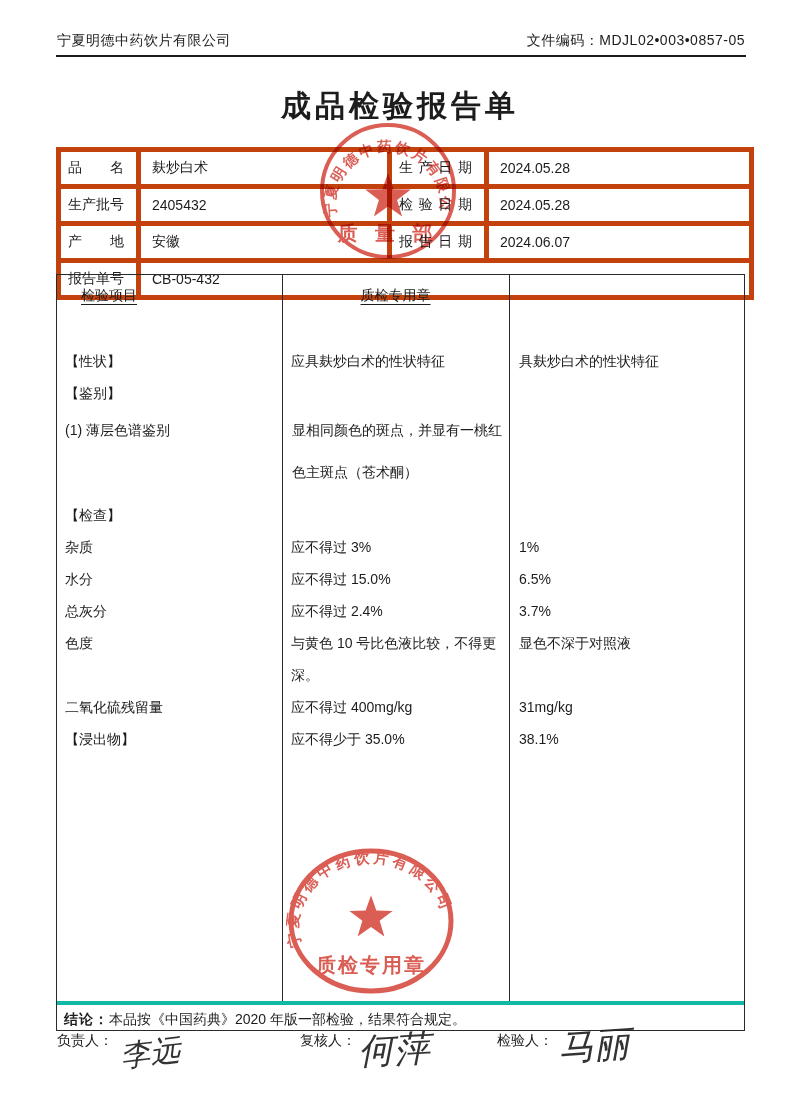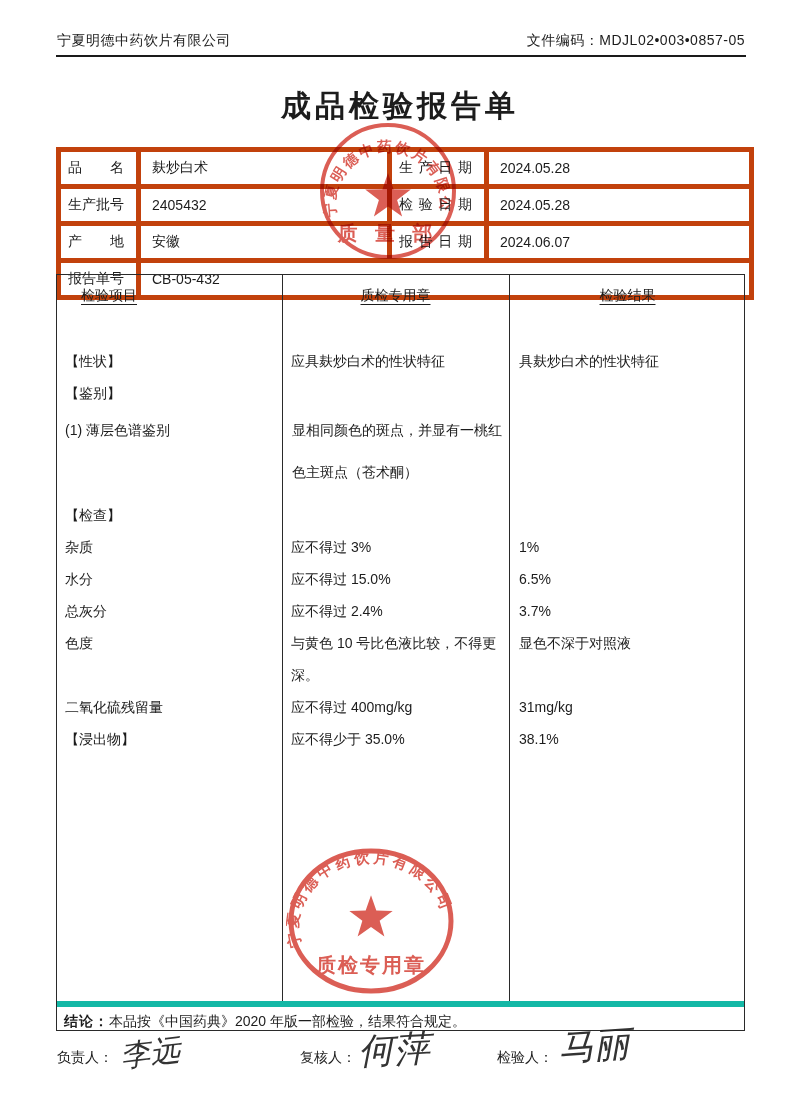--- a/index.html
+++ b/index.html
@@ -31,28 +31,28 @@
   .rt-head .h span{text-decoration:underline;text-underline-offset:4px;}
   .rt-body{position:absolute;left:0;top:44px;width:100%;padding-top:26px;}
   .rrow{display:grid;grid-template-columns:225px 227px 237px;line-height:32px;}
   .rrow>div{min-height:32px;}
   .rrow .c-item{padding-left:8px;}
   .rrow .c-std{padding:0 6px 0 9px;}
   .rrow .c-res{padding:0 6px 0 10px;}
   .rrow.tall{line-height:42px;}
   .rrow.gap{margin-top:6px;}
   .rt-conclusion{position:absolute;left:0;top:726px;width:100%;height:30px;box-sizing:border-box;
-                 border-top:6px solid #14b8a6;line-height:29px;padding-left:7px;}
+                 border-top:4px solid #14b8a6;line-height:29px;padding-left:7px;}
   .rt-conclusion b{letter-spacing:1px;}
   
   .stamp{position:absolute;mix-blend-mode:multiply;opacity:.88;pointer-events:none;}
   .stamp-top{left:314px;top:121px;}
   .stamp-bottom{left:286px;top:846px;}
   
-  .ft-label{position:absolute;top:1032px;font-size:14px;margin-top:17px;}
+  .ft-label{position:absolute;top:1032px;font-size:14px;}
   .ft-l1{left:57px;} .ft-l2{left:300px;} .ft-l3{left:497px;}
   .sig{position:absolute;color:#222;font-style:italic;white-space:nowrap;opacity:.92;}
   .sig1{left:120px;top:1033px;font-size:30px;transform:rotate(-7deg);}
   .sig2{left:358px;top:1026px;font-size:36px;transform:rotate(-3deg);}
   .sig3{left:558px;top:1022px;font-size:36px;transform:rotate(-4deg);}
 </style>
 </head>
 <body>
 
 <div class="page">
@@ -96,21 +96,20 @@
   </tbody>
     </table>
 
   <div class="rtable">
     <div class="rt-vline rt-v1"></div>
     <div class="rt-vline rt-v2"></div>
 
     <div class="rt-head">
       <div class="h"><span>检验项目</span></div>
       <div class="h"><span>质检专用章</span></div>
-      <div class="h"><span>检验结果</span></div>
     </div>
 
     <div class="rt-body">
       <div class="rrow">
         <div class="c-item">【性状】</div>
         <div class="c-std">应具麸炒白术的性状特征</div>
         <div class="c-res">具麸炒白术的性状特征</div>
       </div>
       <div class="rrow">
         <div class="c-item">【鉴别】</div>

